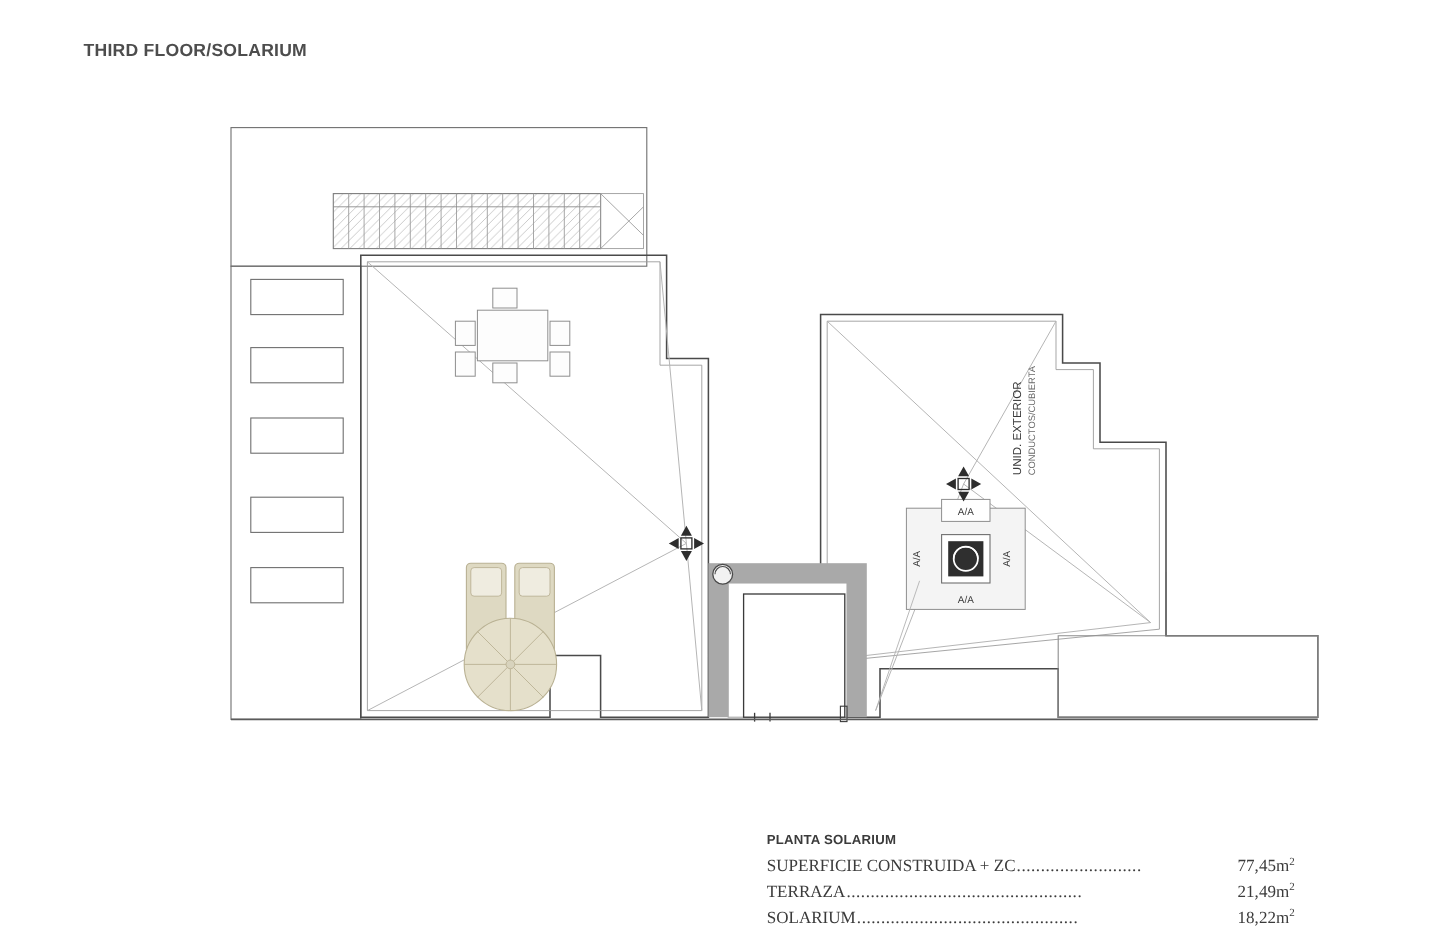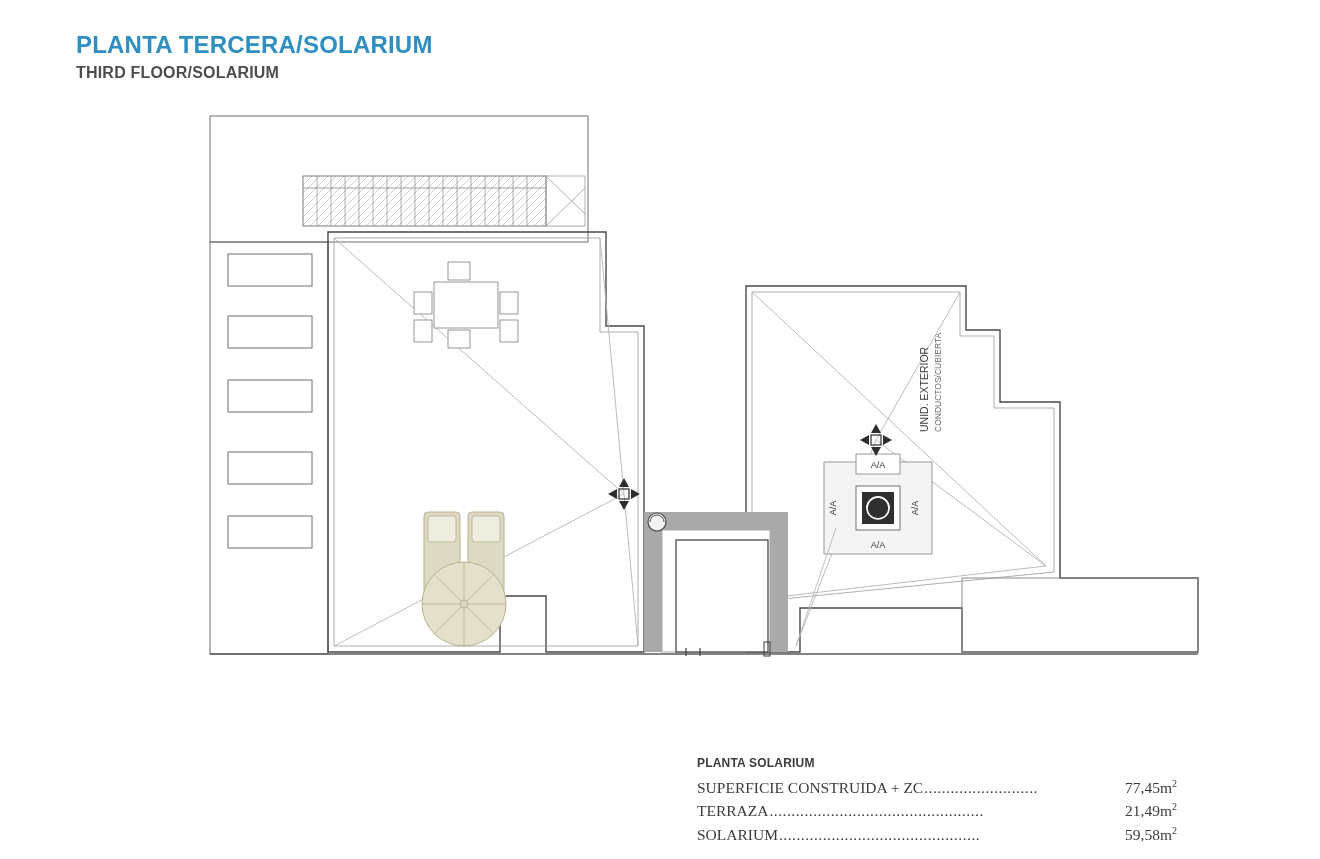--- a/index.html
+++ b/index.html
@@ -76,21 +76,20 @@
     left: 0;
     top: 0;
   }
 </style>
 </head>
 <body>
 
 <div id="plan-root">
 
   <div class="title-block">
-    <div class="title-main">PLANTA TERCERA/SOLARIUM</div>
     <div class="title-sub">THIRD FLOOR/SOLARIUM</div>
   </div>
 
   <svg class="svg-layer" width="1320" height="859" viewBox="0 0 1320 859">
 
     <defs>
       <pattern id="stairHatch" width="8" height="8" patternUnits="userSpaceOnUse">
         <path d="M0,8 L8,0" stroke="#b0b0b0" stroke-width="0.6"></path>
       </pattern>
     </defs>
@@ -262,17 +261,17 @@
 
     <div class="legend-row">
       <span class="lbl">TERRAZA</span>
       <span class="dots">.................................................</span>
       <span class="val"><span>21,49m</span><sup>2</sup></span>
     </div>
 
     <div class="legend-row">
       <span class="lbl">SOLARIUM</span>
       <span class="dots">..............................................</span>
-      <span class="val"><span>59,58m</span><sup>2</sup></span>
+      <span class="val"><span>18,22m</span><sup>2</sup></span>
     </div>
   </div>
 
 </div>
 
 </body></html>

